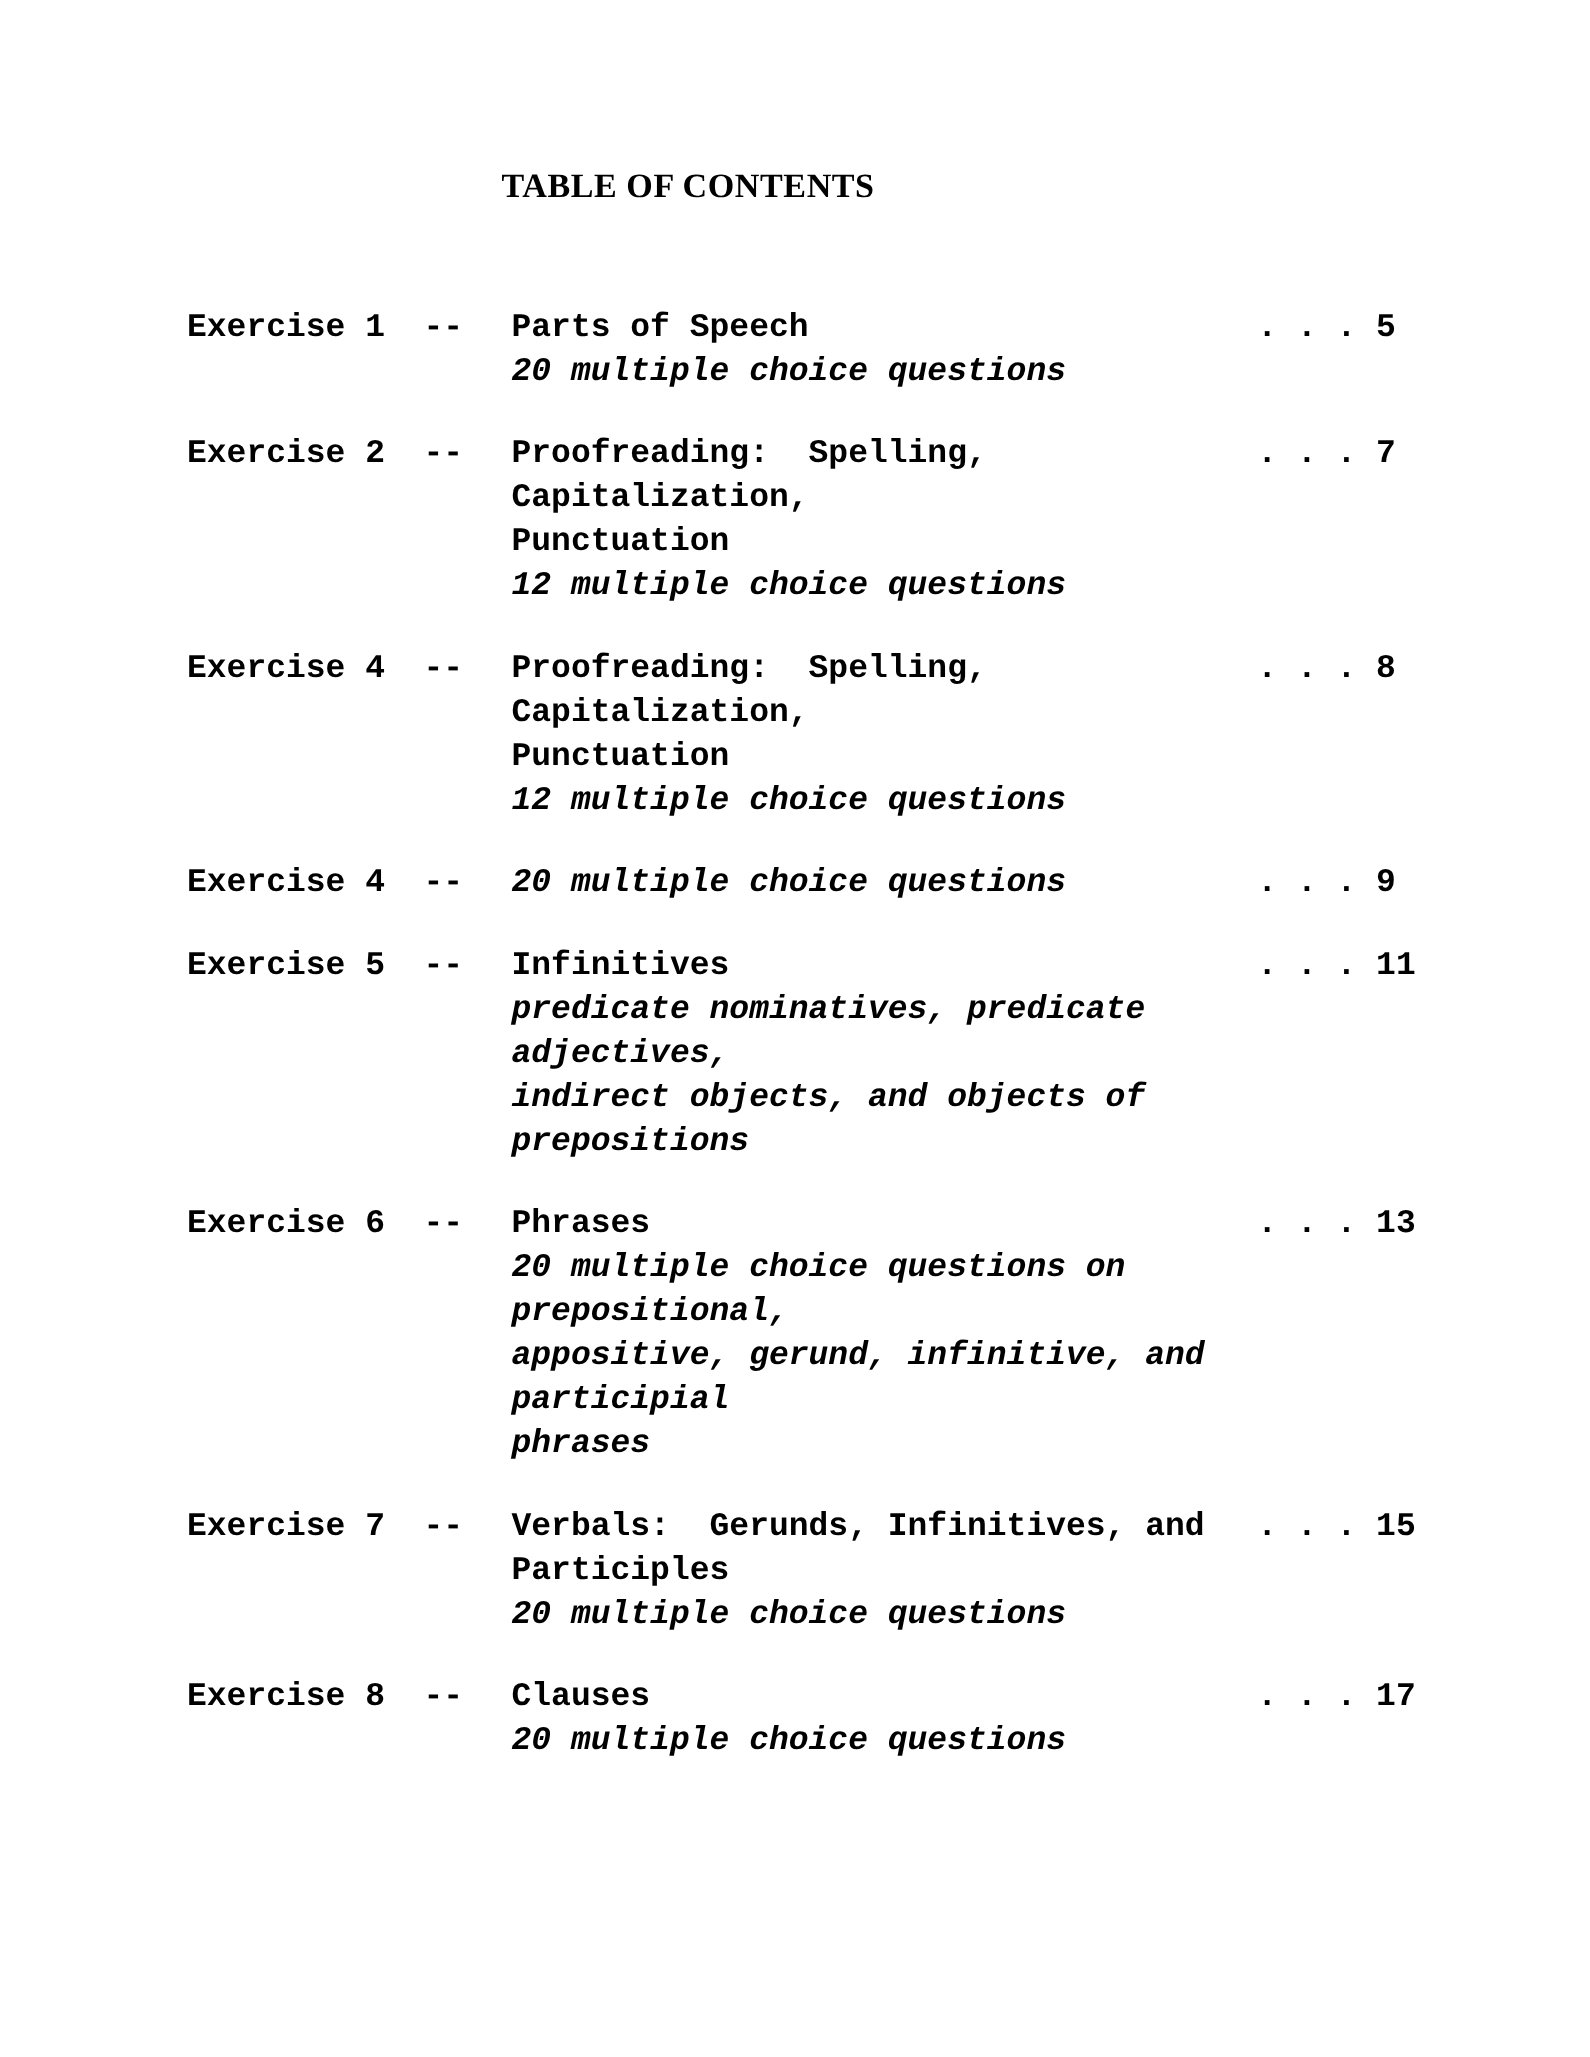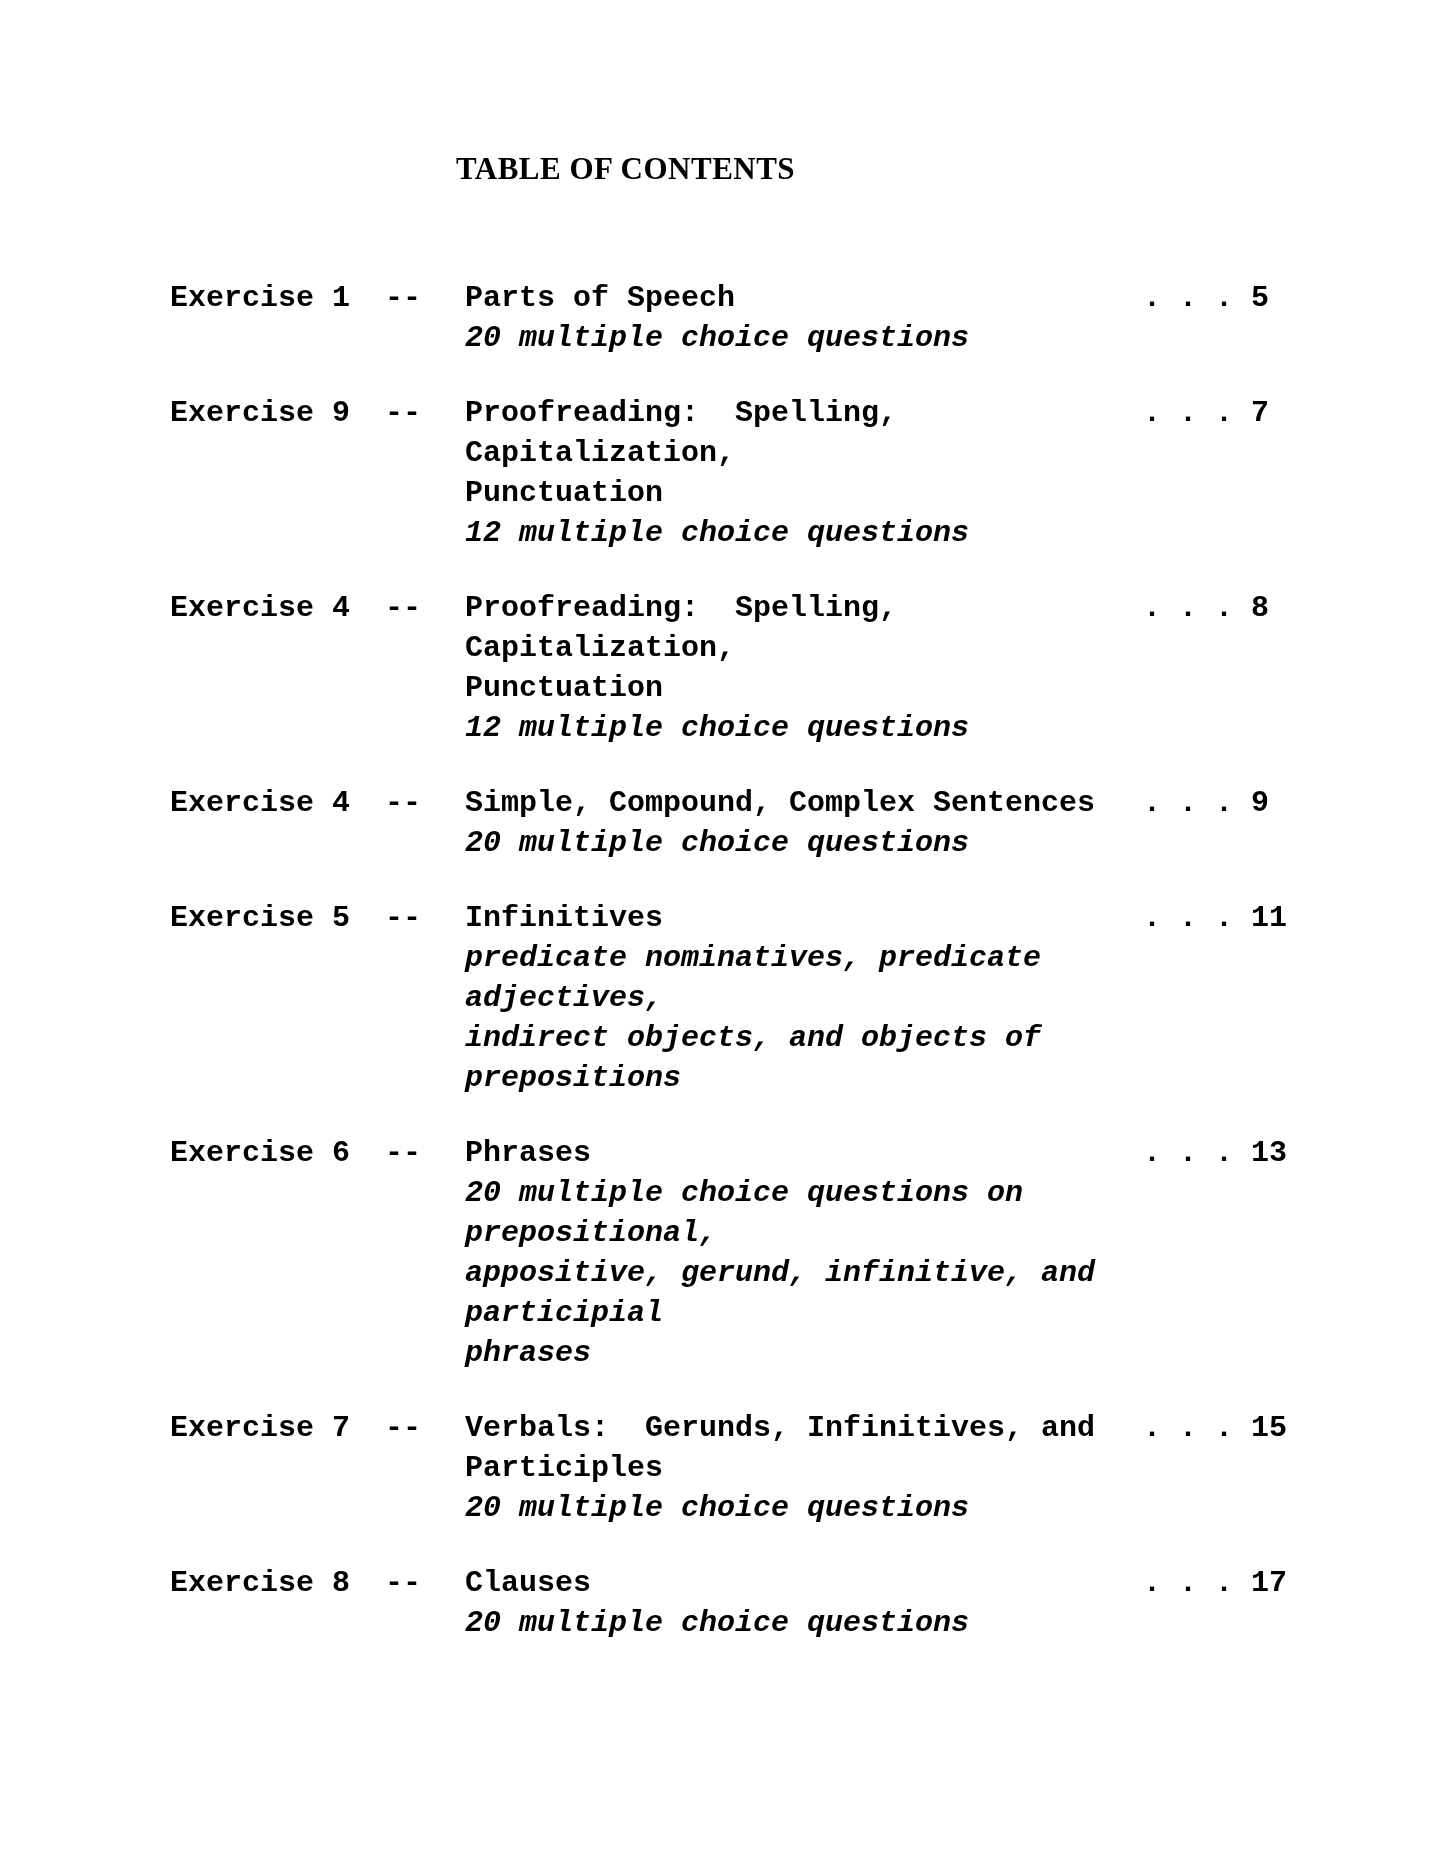--- a/index.html
+++ b/index.html
@@ -81,21 +81,21 @@
       <div class="col-label">Exercise 1</div>
       <div class="col-dash">--</div>
       <div class="col-desc">
         <div class="line">Parts of Speech</div>
         <div class="line note">20 multiple choice questions</div>
       </div>
       <div class="col-page">. . . 5</div>
     </div>
 
     <div class="entry">
-      <div class="col-label">Exercise 9</div>
+      <div class="col-label">Exercise 2</div>
       <div class="col-dash">--</div>
       <div class="col-desc">
         <div class="line">Proofreading:  Spelling, Capitalization,</div>
         <div class="line">Punctuation</div>
         <div class="line note">12 multiple choice questions</div>
       </div>
       <div class="col-page">. . . 7</div>
     </div>
 
     <div class="entry">
@@ -106,21 +106,20 @@
         <div class="line">Punctuation</div>
         <div class="line note">12 multiple choice questions</div>
       </div>
       <div class="col-page">. . . 8</div>
     </div>
 
     <div class="entry">
       <div class="col-label">Exercise 4</div>
       <div class="col-dash">--</div>
       <div class="col-desc">
-        <div class="line">Simple, Compound, Complex Sentences</div>
         <div class="line note">20 multiple choice questions</div>
       </div>
       <div class="col-page">. . . 9</div>
     </div>
 
     <div class="entry">
       <div class="col-label">Exercise 5</div>
       <div class="col-dash">--</div>
       <div class="col-desc">
         <div class="line">Infinitives</div>

